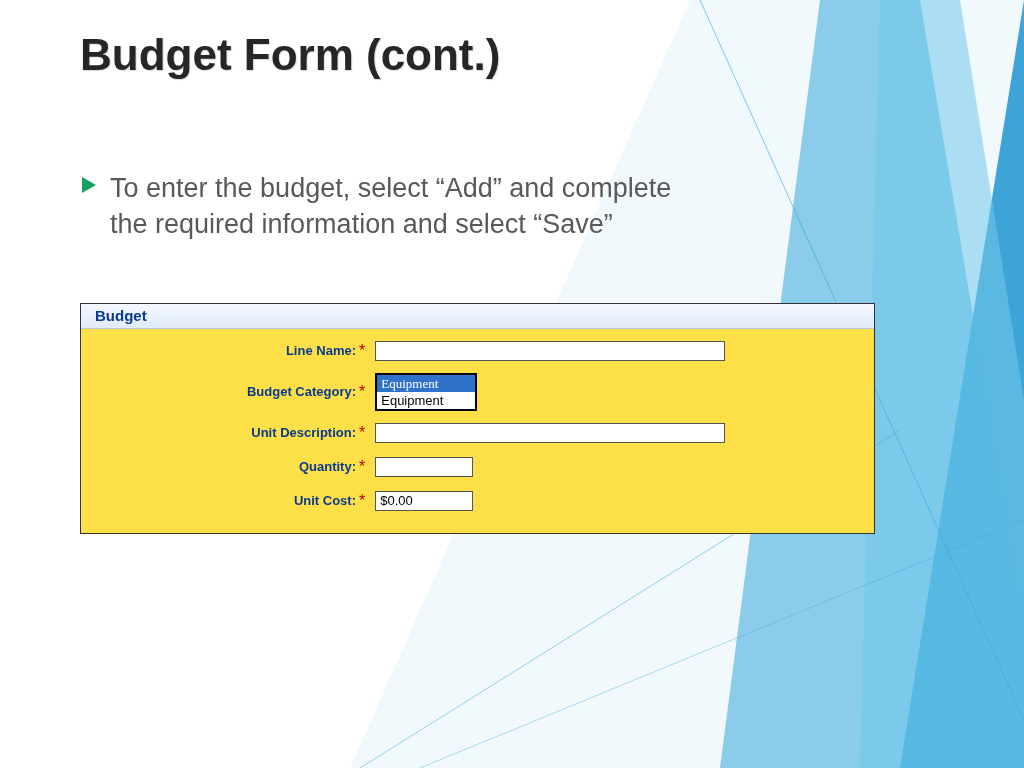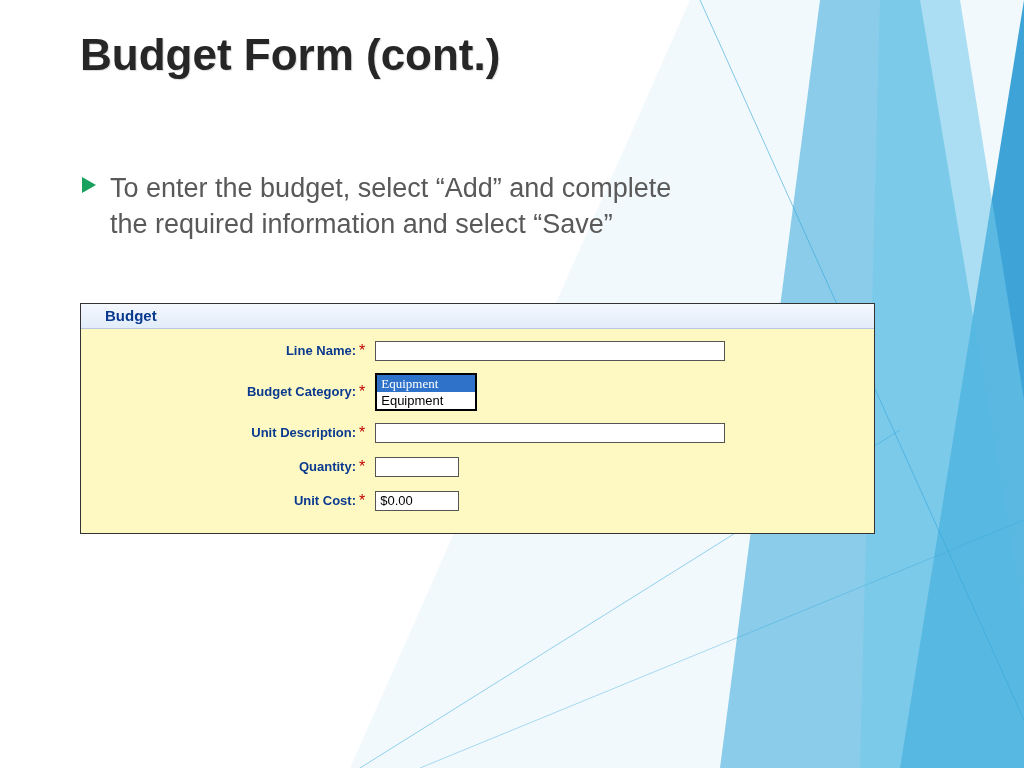--- a/index.html
+++ b/index.html
@@ -53,25 +53,25 @@
     border: 1px solid #333;
     width: 795px;
     box-sizing: border-box;
     font-family: Arial, Helvetica, sans-serif;
   }
   .form-header {
     background: linear-gradient(#f4f8fe, #e2ecfa);
     color: #0a3a8f;
     font-weight: bold;
     font-size: 15px;
-    padding: 3px 10px 4px 24px;
+    padding: 3px 10px 4px 14px;
     border-bottom: 1px solid #b7c6de;
   }
   .form-body {
-    background: #fef9c3;
+    background: #fde047;
     padding: 10px 20px 14px 20px;
   }
   .frow {
     display: flex;
     align-items: center;
     margin-bottom: 10px;
     min-height: 24px;
     position: relative;
   }
   .flabel {
@@ -90,21 +90,21 @@
   .finput {
     border: 1px solid #555;
     background: #ffffff;
     height: 20px;
     box-sizing: border-box;
     font-size: 13px;
     padding: 1px 4px;
     font-family: Arial, Helvetica, sans-serif;
   }
   .finput.wide { width: 350px; }
-  .finput.small { width: 84px; }
+  .finput.small { width: 98px; }
 
   .dropdown {
     position: relative;
   }
   .dropdown-box {
     border: 2px solid #000;
     background: #fff;
     font-size: 13px;
     line-height: 17px;
     width: 102px;

